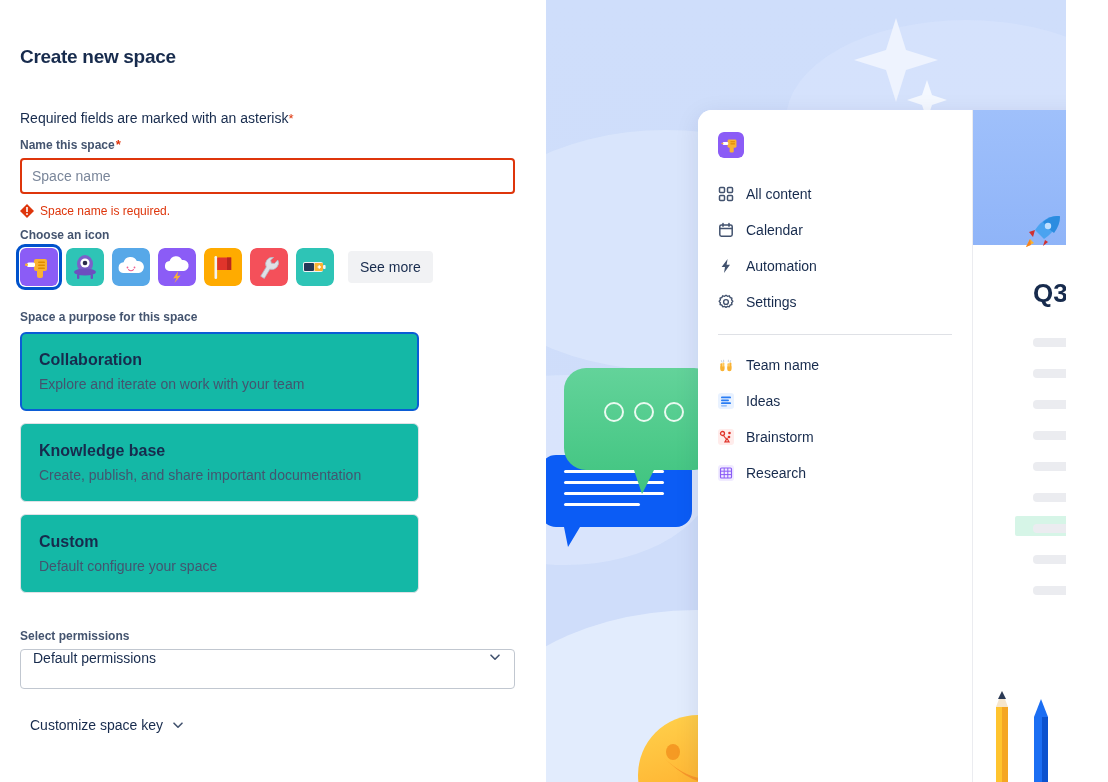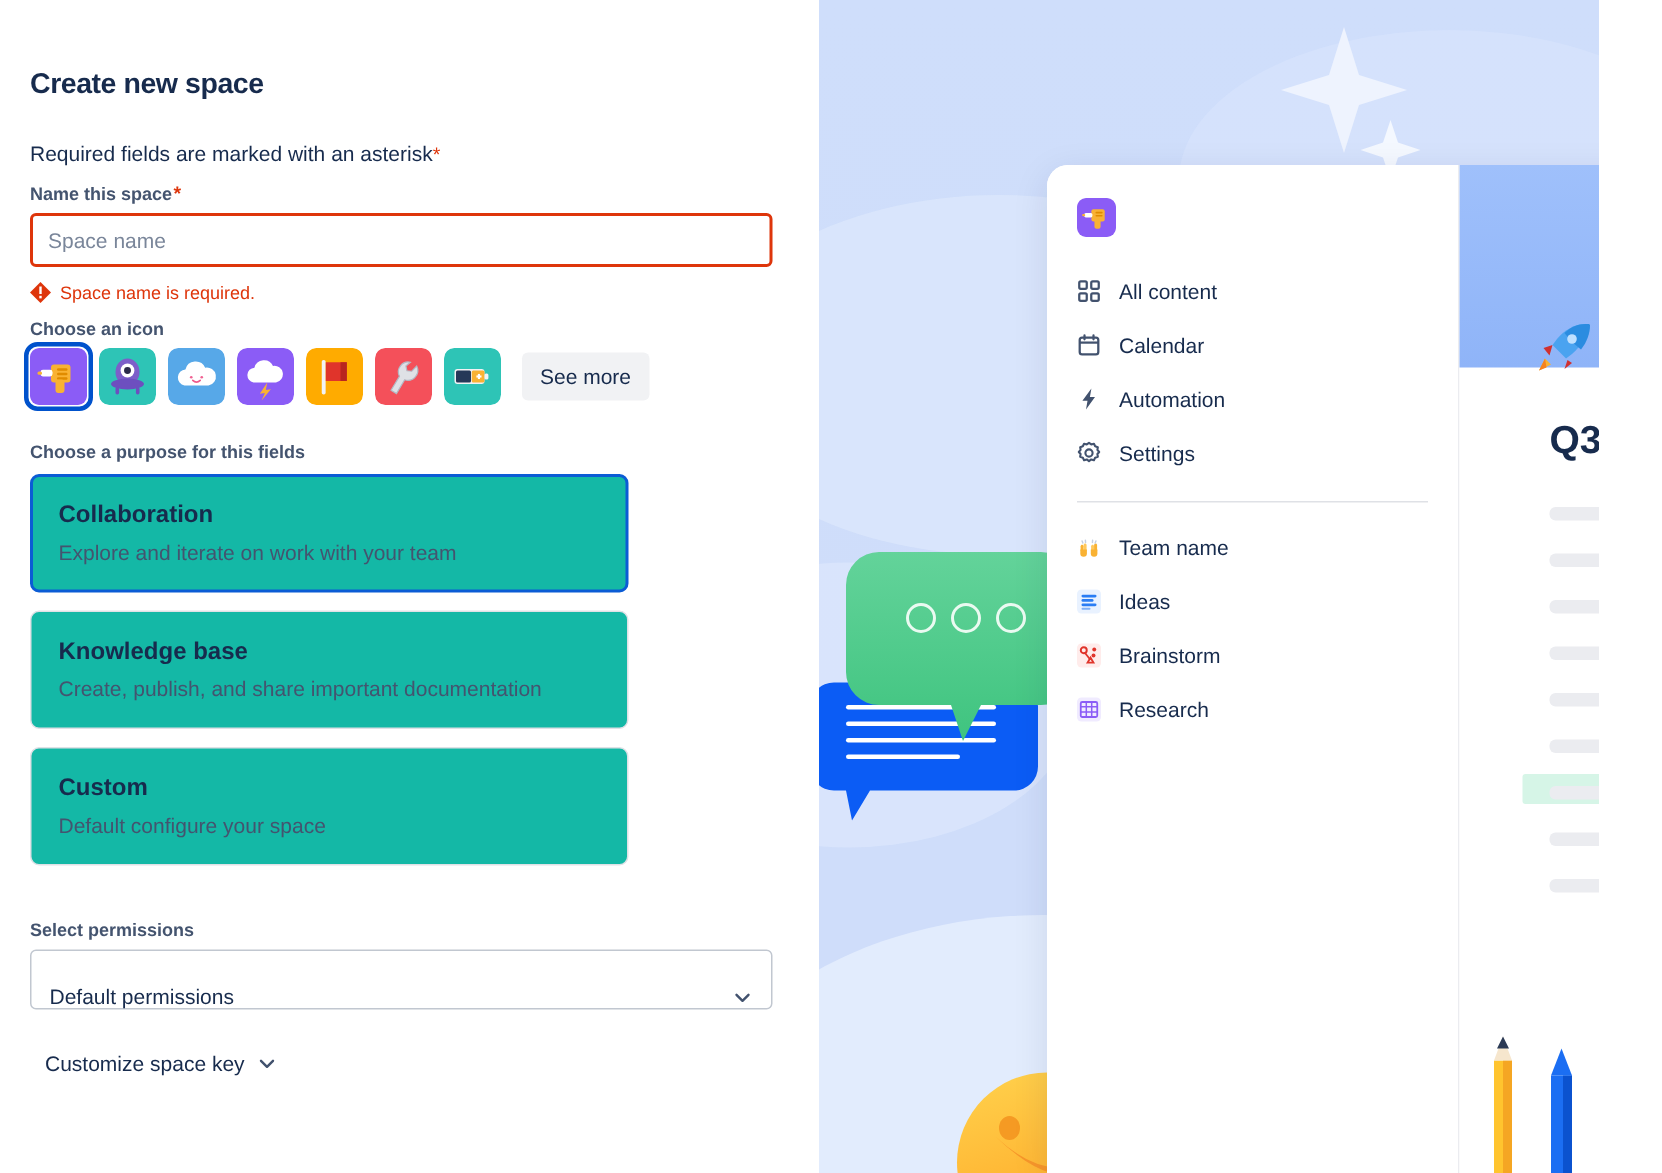--- a/index.html
+++ b/index.html
@@ -16,21 +16,21 @@
     width: 546px; height: 782px;
     background: #ffffff;
     padding: 40px 0 0 20px;
     position: relative;
   }
   .page-title {
     font-size: 19px; font-weight: 700; color: #172b4d;
     letter-spacing: -0.3px; line-height: 34px;
   }
   .required-note {
-    margin-top: 18px; font-size: 14px; color: #172b4d; line-height: 20px;
+    margin-top: 34px; font-size: 14px; color: #172b4d; line-height: 20px;
   }
   .asterisk { color: #de350b; font-size: 13px; }
 
   .field-label {
     font-size: 12px; font-weight: 700; color: #44546f;
     margin-top: 8px; margin-bottom: 5px; line-height: 16px;
   }
   .field-label .asterisk { margin-left: 1px; }
 
   .name-input {
@@ -81,21 +81,21 @@
     font-size: 16px; font-weight: 700; color: #172b4d; line-height: 22px;
   }
   .purpose-desc {
     font-size: 14px; color: #44546f; line-height: 20px; margin-top: 3px;
   }
 
   
   .perm-label { font-size: 12px; font-weight: 700; color: #44546f; margin-top: 36px; margin-bottom: 6px; }
   .select-box {
     width: 495px; height: 40px; border: 1px solid #c1c7d0; border-radius: 4px;
-    background: #fff; display: flex; align-items: flex-end; padding: 0 12px;
+    background: #fff; display: flex; align-items: flex-start; padding: 0 12px;
     font-size: 14px; color: #172b4d; cursor: pointer;
   }
   .select-box .chev { margin-left: auto; }
 
   .space-key-toggle {
     display: flex; align-items: center; gap: 8px;
     margin-top: 28px; margin-left: 10px;
     font-size: 14px; color: #172b4d; cursor: pointer;
   }
 
@@ -252,21 +252,21 @@
           <rect x="27" y="17" width="2.6" height="4" rx="1" fill="#f1f2f4"></rect>
           <rect x="21.6" y="18.3" width="3.4" height="1.4" fill="#fff"></rect>
           <rect x="22.6" y="17.3" width="1.4" height="3.4" fill="#fff"></rect>
         </svg>
       </div>
 
       <button class="see-more">See more</button>
     </div>
 
     
-    <div class="purpose-label">Choose a purpose for this fields</div>
+    <div class="purpose-label">Space a purpose for this space</div>
 
     <div class="purpose-card selected">
       <div class="purpose-title">Collaboration</div>
       <div class="purpose-desc">Explore and iterate on work with your team</div>
     </div>
 
     <div class="purpose-card">
       <div class="purpose-title">Knowledge base</div>
       <div class="purpose-desc">Create, publish, and share important documentation</div>
     </div>

